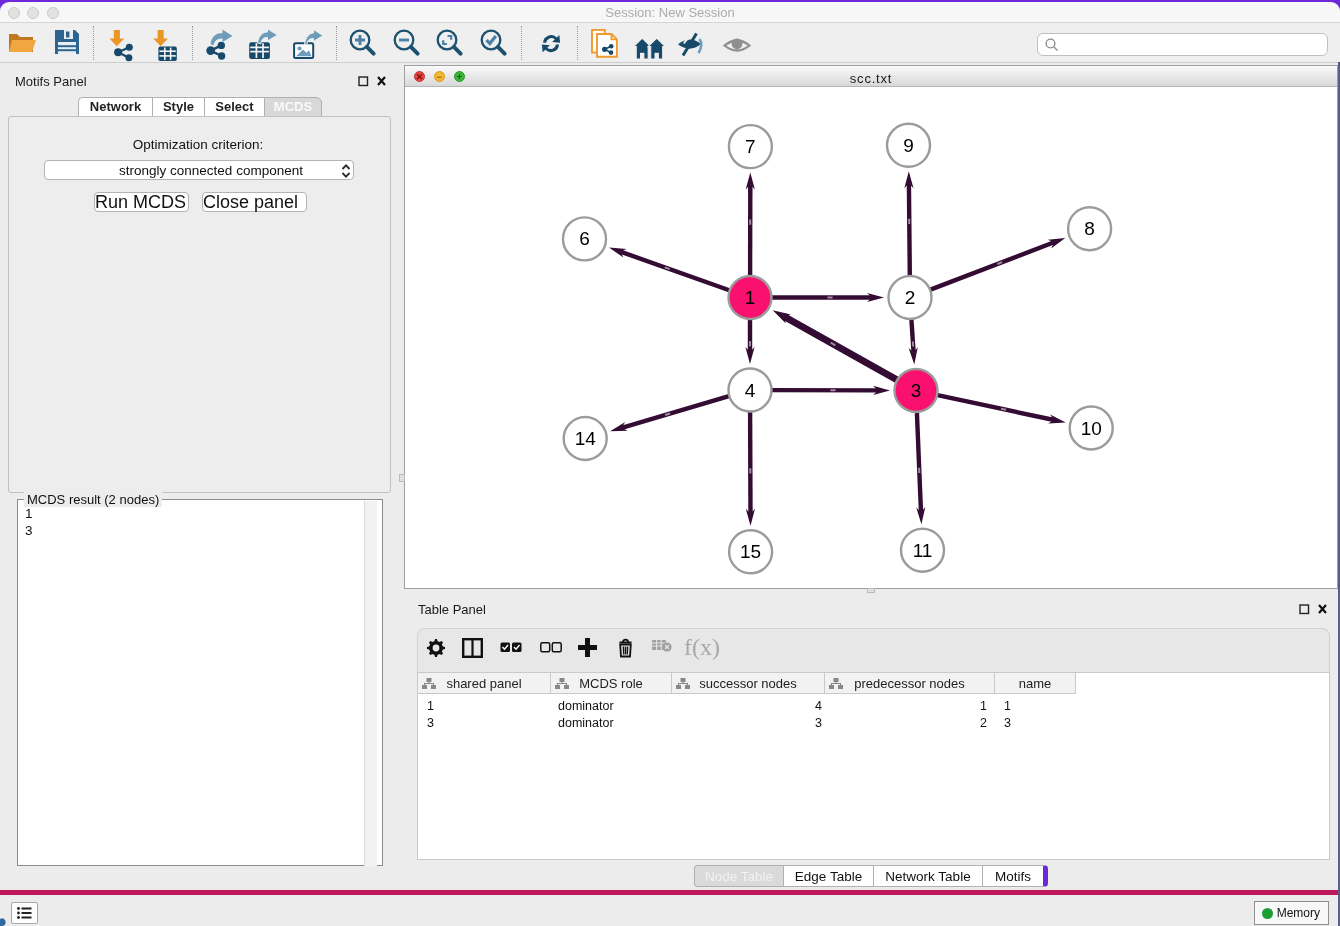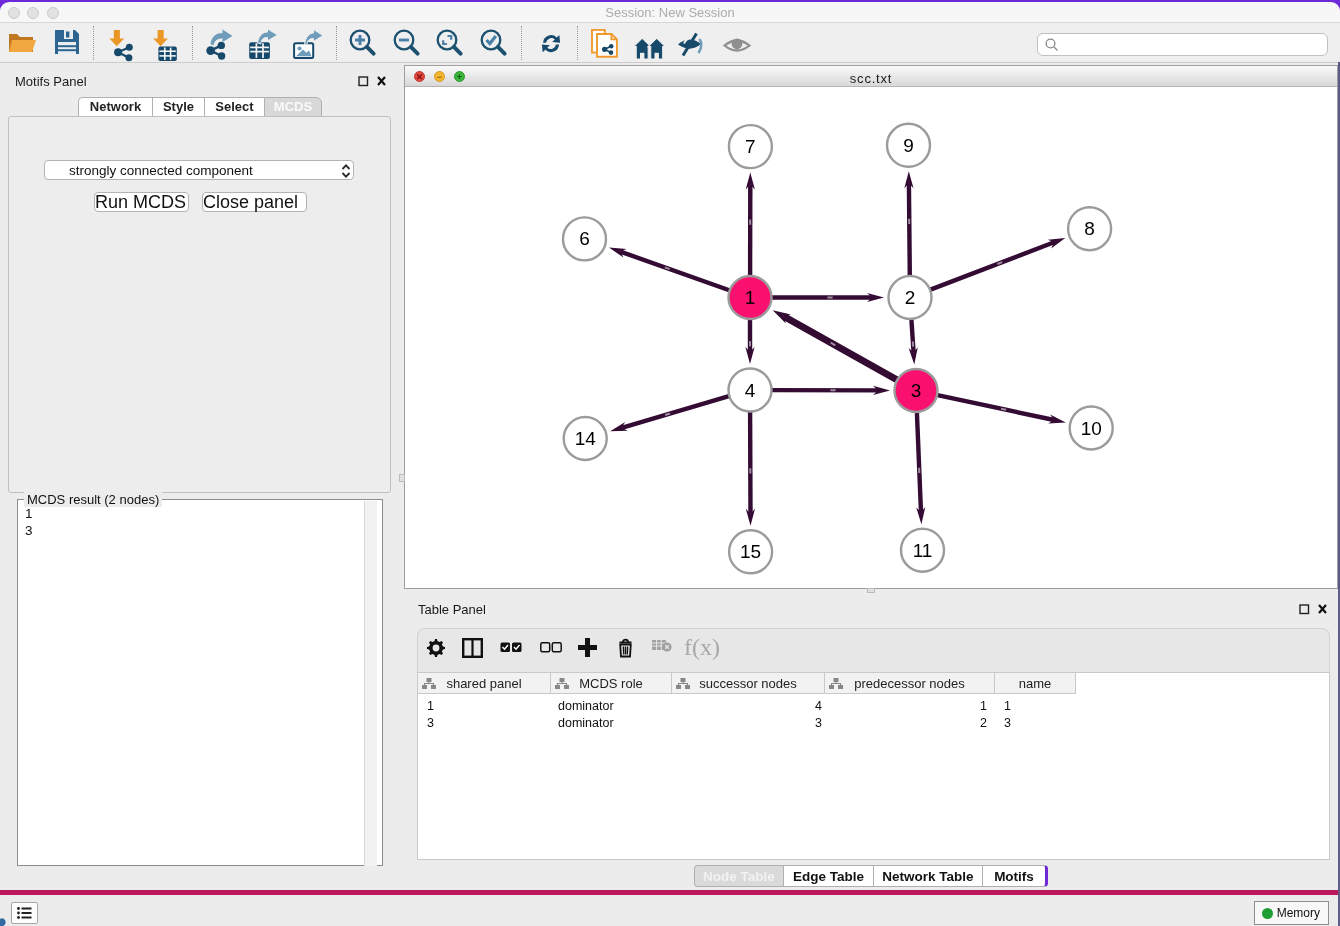--- a/index.html
+++ b/index.html
@@ -17,21 +17,21 @@
 .tab{position:absolute;top:0;height:33px;background:#fff;border:1px solid #b0b0b0;border-right:none;text-align:center;line-height:18px;color:#222;font-weight:bold;font-size:13px}
 .cpanelbox{position:absolute;left:8px;top:53px;width:383px;height:377px;background:#ededed;border:1px solid #c0c0c0;border-radius:3px}
 .btn{position:absolute;background:#fff;border:1px solid #b3b3b3;border-radius:4px;font-size:18px;color:#111;text-align:left}
 #netwin{position:absolute;left:404px;top:65px;width:934px;height:524px;border:1px solid #9e9e9e;background:#fff}
 #nettitle{position:absolute;left:0;top:0;width:932px;height:21px;background:linear-gradient(#fafafa,#d8d8d8);border-bottom:1px solid #b5b5b5}
 .tl{position:absolute;top:5px;width:11px;height:11px;border-radius:50%;font-size:9px;line-height:11px;text-align:center;font-weight:bold}
 #tablepanel{position:absolute;left:396px;top:596px;width:944px;height:294px}
 .hdrcell{position:absolute;top:0;height:21px;border-right:1px solid #c9c9c9;font-size:13px;color:#222;text-align:center;line-height:21px}
 .treeicon{position:absolute;top:5px}
 .rowtxt{position:absolute;font-size:12.5px;color:#111}
-.btab{position:absolute;top:0;height:22px;background:#fff;border:1px solid #b0b0b0;border-right:none;text-align:center;line-height:21px;font-size:13.5px;font-weight:bold;color:#111}
+.btab{position:absolute;top:0;height:22px;background:#fff;border:1px solid #b0b0b0;border-right:none;text-align:center;line-height:21px;font-size:13.5px;font-weight:normal;color:#111}
 #statusbar{position:absolute;left:0;top:890px;width:1340px;height:48px;background:#ececec;border-top:5px solid #be185d}
 #rightstrip{position:absolute;left:1338px;top:62px;width:2px;height:864px;background:#5c5c85}
 </style></head>
 <body>
 <div id="titlebar">
     <div class="bar"></div>
 <div class="dot" style="left:8px"></div>
     <div class="dot" style="left:27px"></div>
     <div class="dot" style="left:47px"></div>
 <div class="ttl">Session: New Session</div>
@@ -185,21 +185,22 @@
       <rect x="1" y="1" width="8.5" height="8.5" fill="none" stroke="#222" stroke-width="1.4"></rect>
       <path d="M20 1 L27 9 M27 1 L20 9" stroke="#111" stroke-width="2.2"></path>
     </svg>
 <div class="tabs">
 <div class="tab" style="left:78px;top:34px;width:74px;border-radius:5px 0 0 5px">Network</div>
 <div class="tab" style="left:152px;top:34px;width:52px">Style</div>
 <div class="tab" style="left:204px;top:34px;width:60px">Select</div>
 <div class="tab" style="left:264px;top:34px;width:58px;background:#d8d8d8;color:#fafafa;border-right:1px solid #b0b0b0;border-radius:0 6px 6px 0">MCDS</div>
 </div>
 <div class="cpanelbox"></div>
-<div class="btn" style="left:44px;top:97px;width:310px;height:20px;text-align:left;line-height:19px;padding-left:24px;font-size:13.5px">strongly connected component
+<div style="position:absolute;left:0;top:74px;width:396px;text-align:center;font-size:13.5px;color:#111">Optimization criterion:</div>
+<div class="btn" style="left:44px;top:97px;width:310px;height:20px;text-align:center;line-height:19px;padding-left:24px;font-size:13.5px">strongly connected component
 <svg width="10" height="14" style="position:absolute;right:2px;top:3px" viewBox="0 0 10 14">
         <path d="M1.5 5 L5 1.4 L8.5 5" fill="none" stroke="#2b2b2b" stroke-width="1.8"></path>
         <path d="M1.5 9 L5 12.6 L8.5 9" fill="none" stroke="#2b2b2b" stroke-width="1.8"></path>
       </svg></div>
 <div class="btn" style="left:94px;top:129px;width:95px;height:20px;line-height:19px">Run MCDS</div>
 <div class="btn" style="left:202px;top:129px;width:105px;height:20px;line-height:19px">Close panel</div>
 <div style="position:absolute;left:17px;top:436px;width:366px;height:367px;background:#fff;border:1px solid #8c8c8c">
 <div style="position:absolute;left:6px;top:-8px;background:#ececec;padding:0 3px;font-size:13px;color:#111">MCDS result (2 nodes)</div>
 <div style="position:absolute;left:346px;top:1px;width:13px;height:365px;background:#f2f2f2;border-left:1px solid #d8d8d8"></div>
 <div style="position:absolute;left:7px;top:5px;font-size:13.5px;color:#111;line-height:17px">1<br>3</div>
@@ -395,21 +396,21 @@
 <div class="rowtxt" style="left:9px;top:43px">3</div>
 <div class="rowtxt" style="left:140px;top:43px">dominator</div>
 <div class="rowtxt" style="left:254px;top:43px;width:150px;text-align:right">3</div>
 <div class="rowtxt" style="left:407px;top:43px;width:162px;text-align:right">2</div>
 <div class="rowtxt" style="left:586px;top:43px">3</div>
 </div>
 <div class="btabs">
 <div class="btab" style="left:298px;top:269px;width:89px;background:#dadada;color:#f2f2f2;border-radius:4px 0 0 4px">Node Table</div>
 <div class="btab" style="left:387px;top:269px;width:90px">Edge Table</div>
 <div class="btab" style="left:477px;top:269px;width:109px">Network Table</div>
-<div class="btab" style="left:586px;top:269px;width:66px;border-right:3px solid #6d28d9;border-radius:0 4px 4px 0">Motifs</div>
+<div class="btab" style="left:586px;top:269px;width:66px;border-right:5px solid #6d28d9;border-radius:0 4px 4px 0">Motifs</div>
 </div>
 </div>
 <div id="statusbar">
 <div style="position:absolute;left:11px;top:7px;width:27px;height:22px;background:#fdfdfd;border:1px solid #a8a8a8;border-radius:2px">
 <svg width="15" height="12" style="position:absolute;left:5px;top:4px" viewBox="0 0 15 12">
         <g fill="#222">
           <circle cx="1.5" cy="1.5" r="1.4"></circle>
           <rect x="4.5" y="0.5" width="10" height="2"></rect>
           <circle cx="1.5" cy="6" r="1.4"></circle>
           <rect x="4.5" y="5" width="10" height="2"></rect>

